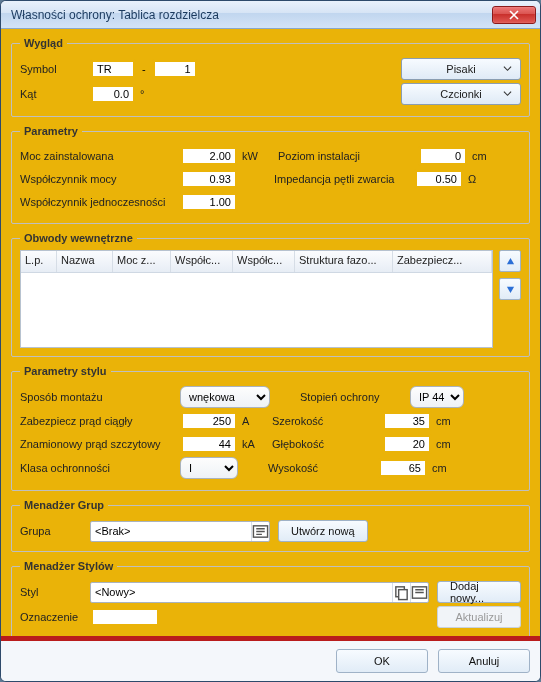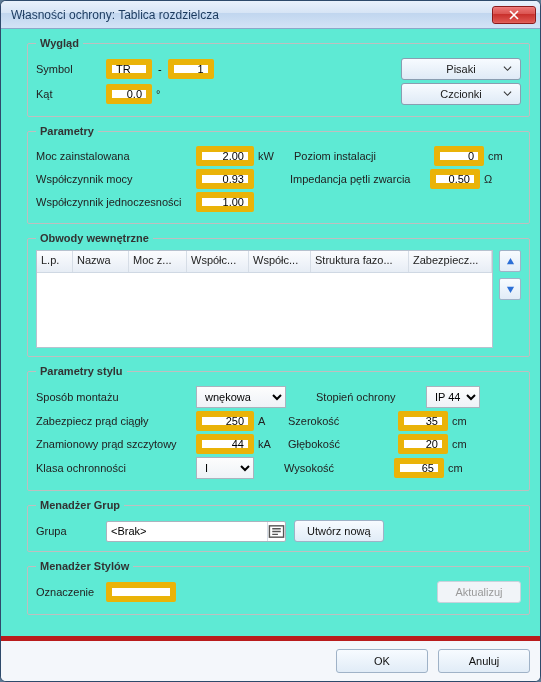--- a/index.html
+++ b/index.html
@@ -38,53 +38,53 @@
     background: linear-gradient(to bottom, #e77 0%, #d9534f 45%, #c9302c 46%, #e05a55 100%);
     border: 1px solid #8b1a1a;
     border-radius: 3px;
     display:flex; align-items:center; justify-content:center;
     color:#fff; font-weight:bold;
     box-shadow: inset 0 0 1px rgba(255,255,255,.6);
   }
   .close-btn svg { width:10px; height:10px; }
   .content {
     flex:1;
-    padding: 6px 10px 8px 26px;
-    background:#5eead4;
+    padding: 6px 10px 8px 10px;
+    background:#eab308;
     overflow:hidden;
     display:flex;
     flex-direction:column;
   }
   fieldset {
     border:1px solid #bfbfbf;
     border-radius:2px;
     margin: 2px 0 6px 0;
     padding: 6px 8px 8px 8px;
     position:relative;
   }
   legend {
     font-weight:bold;
     color:#333;
     padding: 0 4px;
     font-size:11px;
   }
   .row { display:flex; align-items:center; margin: 3px 0; }
   .lbl { color:#222; }
   input[type=text], .txt {
-    border:6px solid #eab308;
+    border:3px solid #eab308;
     border-radius:2px;
     height:20px;
     font-size:11px;
     padding: 1px 4px;
     text-align:right;
     background:#fff;
   }
   select, .select {
     border:1px solid #aab3be;
-    border-radius:0;
+    border-radius:6px;
     height:22px;
     font-size:11px;
     padding: 1px 2px 1px 4px;
     background: linear-gradient(to bottom,#fdfdfd,#eef2f7);
   }
   .wide-btn {
     height:22px;
     width:120px;
     border:1px solid #8a9db1;
     border-radius:3px;
@@ -304,20 +304,42 @@
         <div style="width:8px"></div>
         <div class="btn">
             <span>Utwórz nową</span>
           </div>
       </div>
     </fieldset>
 
     <fieldset>
       <legend>Menadżer Stylów</legend>
       <div class="row">
+        <span class="lbl" style="width:70px">Styl</span>
+        <div class="picker">
+          <span class="val">&lt;Nowy&gt;</span>
+          <span class="ico">
+              <svg viewBox="0 0 12 12">
+                <rect x="2" y="2" width="6" height="7" fill="none" stroke="#555"></rect>
+                <rect x="4" y="4" width="6" height="7" fill="#fff" stroke="#555"></rect>
+              </svg>
+            </span>
+          <span class="ico">
+              <svg viewBox="0 0 12 12">
+                <rect x="1" y="2" width="10" height="8" fill="none" stroke="#555"></rect>
+                <path d="M3 4 H9 M3 6 H9" stroke="#555"></path>
+              </svg>
+            </span>
+        </div>
+        <div style="width:8px"></div>
+        <div class="btn" style="width:84px">
+            <span>Dodaj nowy...</span>
+          </div>
+      </div>
+      <div class="row">
         <span class="lbl" style="width:70px">Oznaczenie</span>
         <input type="text" style="width: 70px; text-align: left;" value="">
         <div style="flex:1"></div>
         <div class="btn disabled" style="width:84px">
             <span>Aktualizuj</span>
           </div>
       </div>
     </fieldset>
 
   </div>

